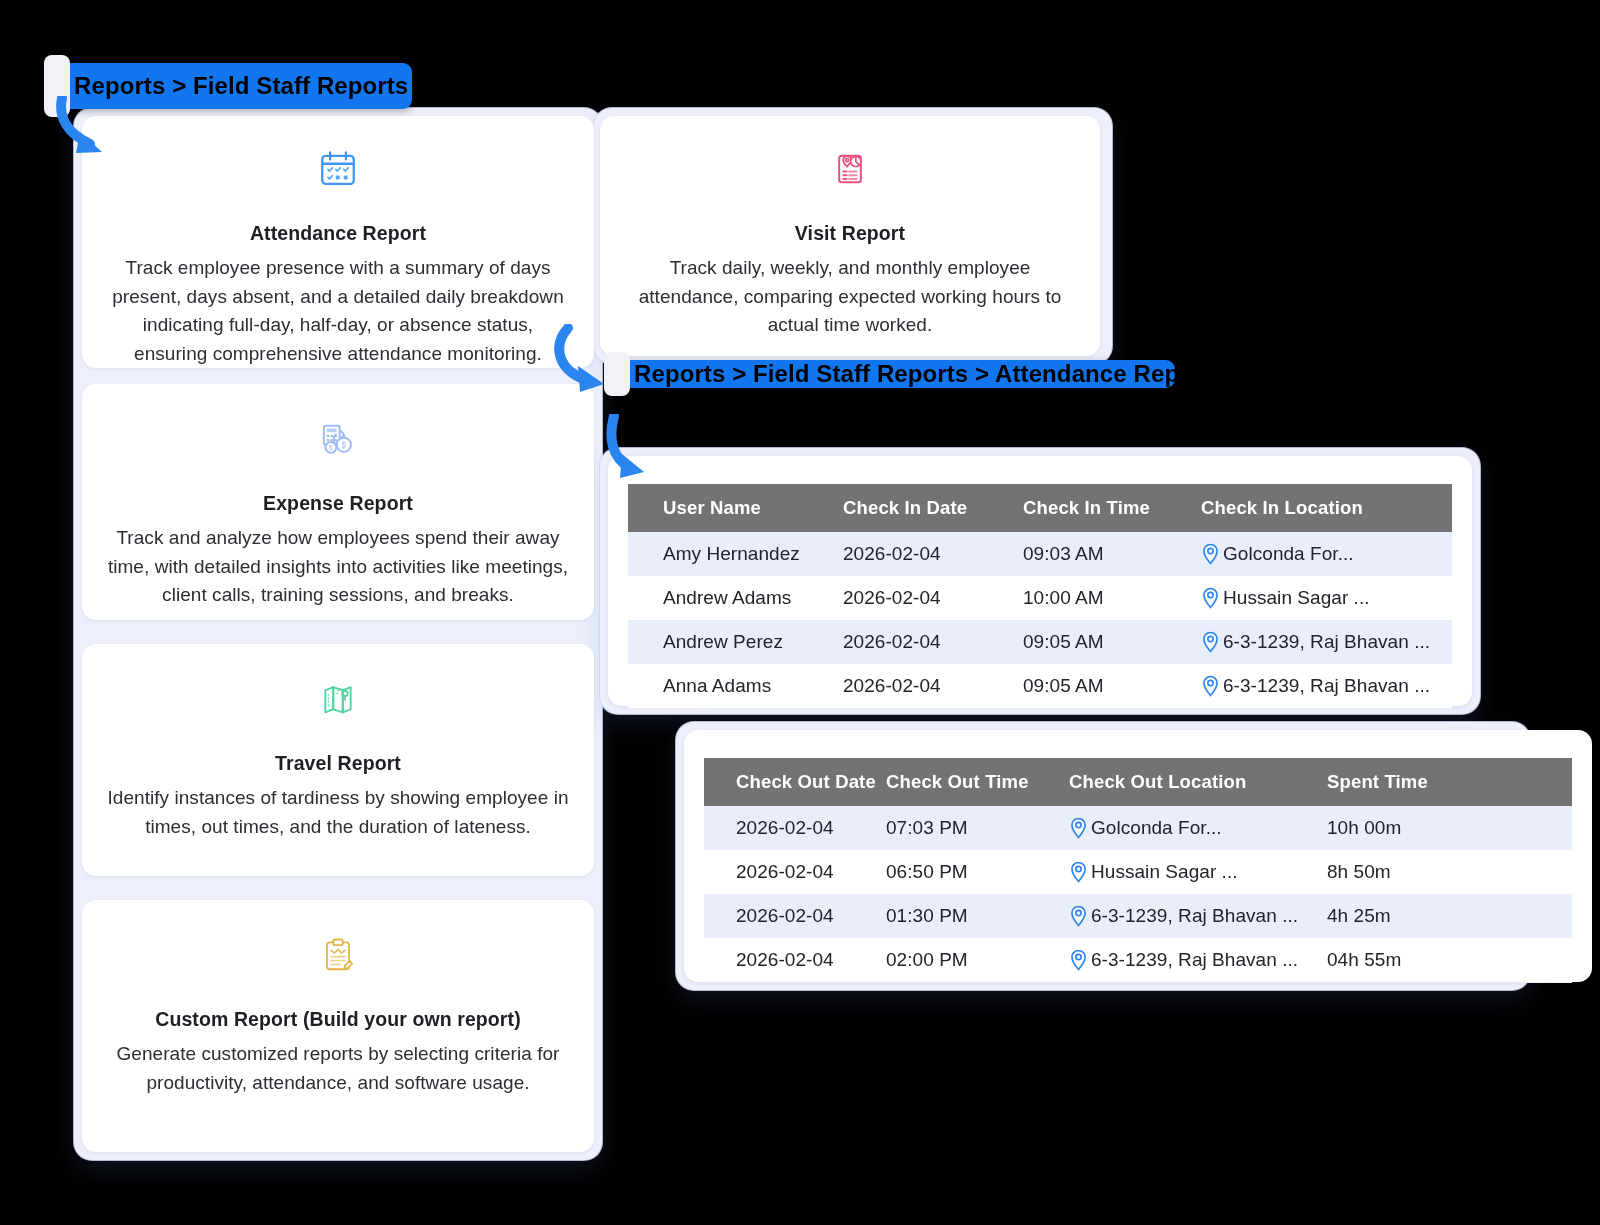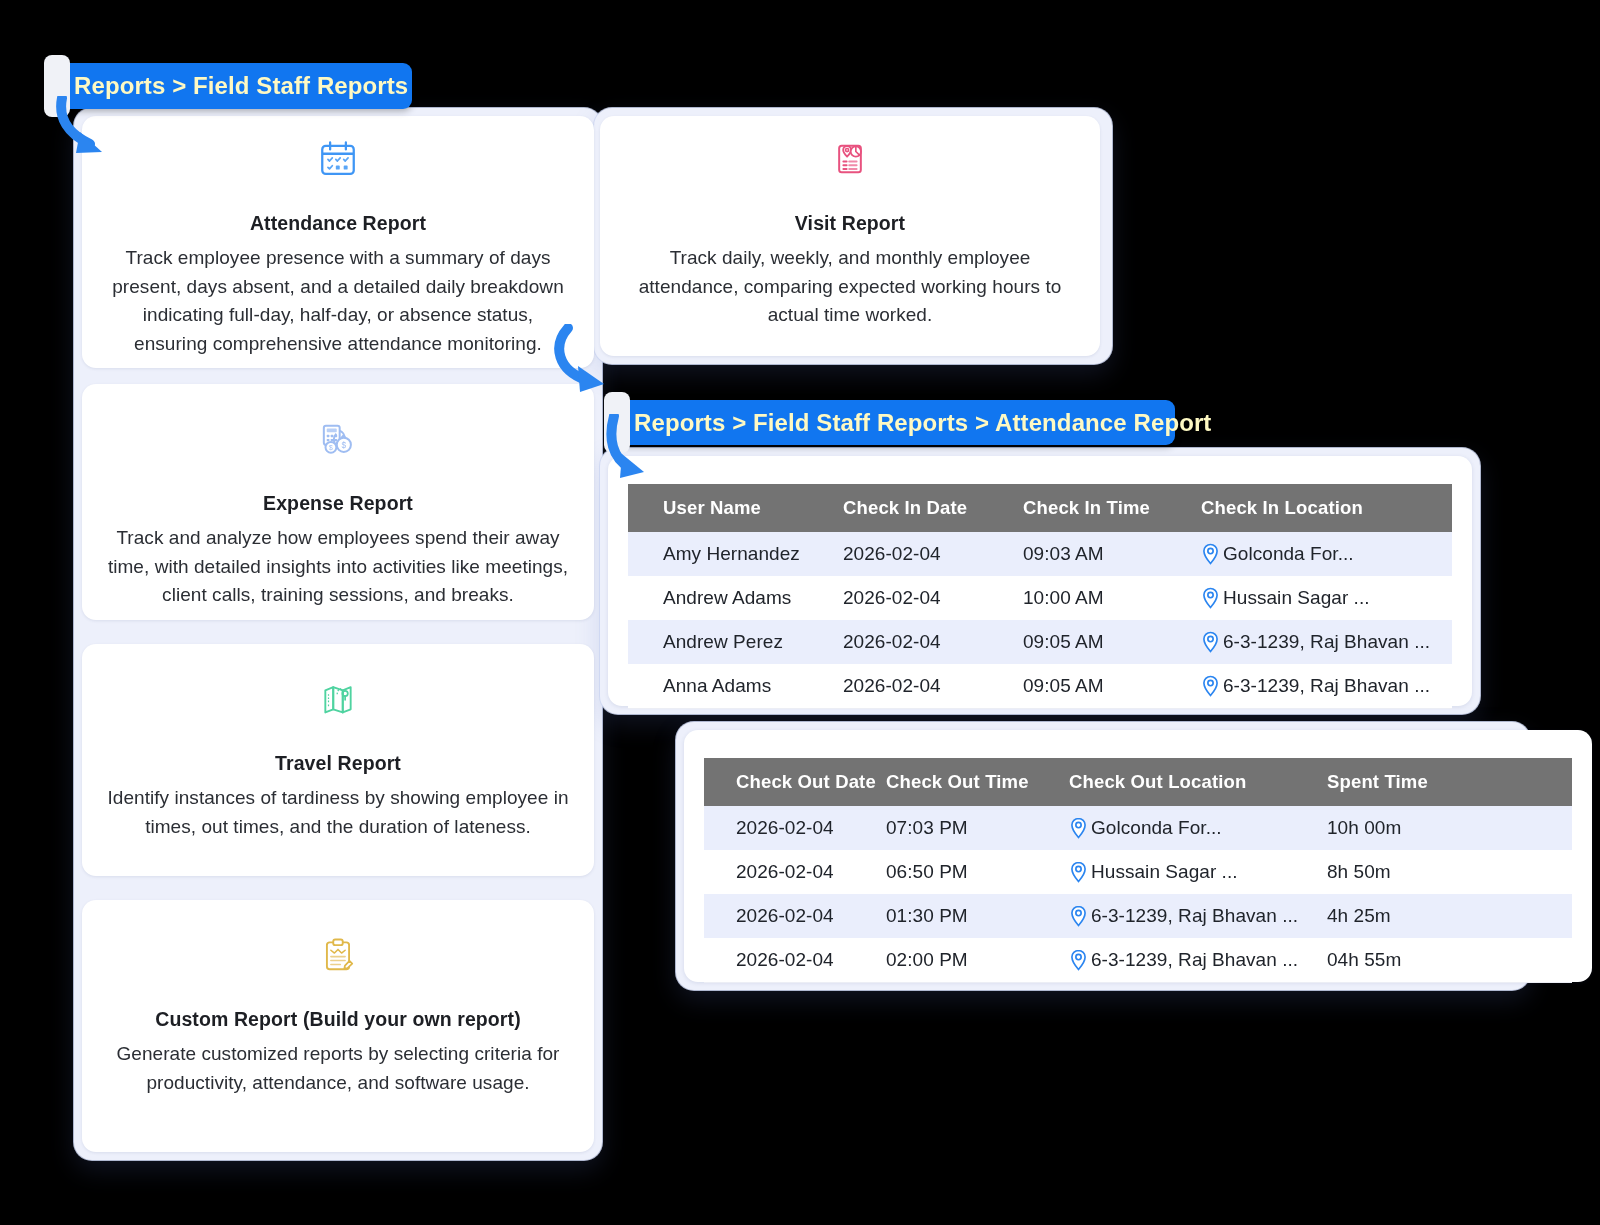--- a/index.html
+++ b/index.html
@@ -8,61 +8,61 @@
     background: #000000;
     font-family: "Liberation Sans", sans-serif;
     overflow: hidden;
   }
   #stage { position: relative; width: 1600px; height: 1225px; }
 
   
   .crumb {
     position: absolute;
     background: #1176f0;
-    color: #fef9c3;
+    color: #000000;
     border-radius: 9px;
     display: flex; align-items: center;
     padding: 4px 22px;
     font-size: 24px;
     font-weight: 600;
     letter-spacing: .1px;
     white-space: nowrap;
     box-shadow: 0 2px 7px rgba(0,0,0,.30);
     z-index: 40;
   }
   .crumb::before {
     content: "";
     position: absolute;
     left: -8px; top: -8px;
     width: 26px; height: calc(100% + 16px);
     background: #f0f2f7;
     border-radius: 8px;
     z-index: -1;
   }
   #crumb1 { left: 52px;  top: 63px;  width: 360px; height: 46px; }
-  #crumb2 { left: 612px; top: 400px; width: 563px; height: 45px; }
+  #crumb2 { left: 612px; top: 360px; width: 563px; height: 28px; }
 
   
   .panel {
     position: absolute;
     background: #edf0fb;
     border-radius: 18px;
     box-shadow: 0 0 0 1px rgba(205,214,241,.85), 0 10px 26px rgba(90,110,190,.18);
   }
 
   
   .card {
     position: absolute;
     background: #ffffff;
     border-radius: 14px;
     box-shadow: 0 1px 3px rgba(38,54,112,.10);
     overflow: hidden;
   }
   .card-inner {
-    padding: 16px 24px 18px 24px;
+    padding: 26px 24px 18px 24px;
     text-align: center;
   }
   .card-icon {
     display: flex; align-items: center; justify-content: center;
     height: 54px; margin-bottom: 26px;
   }
   .card-title {
     font-size: 19.5px;
     font-weight: 600;
     color: #1d1f24;

